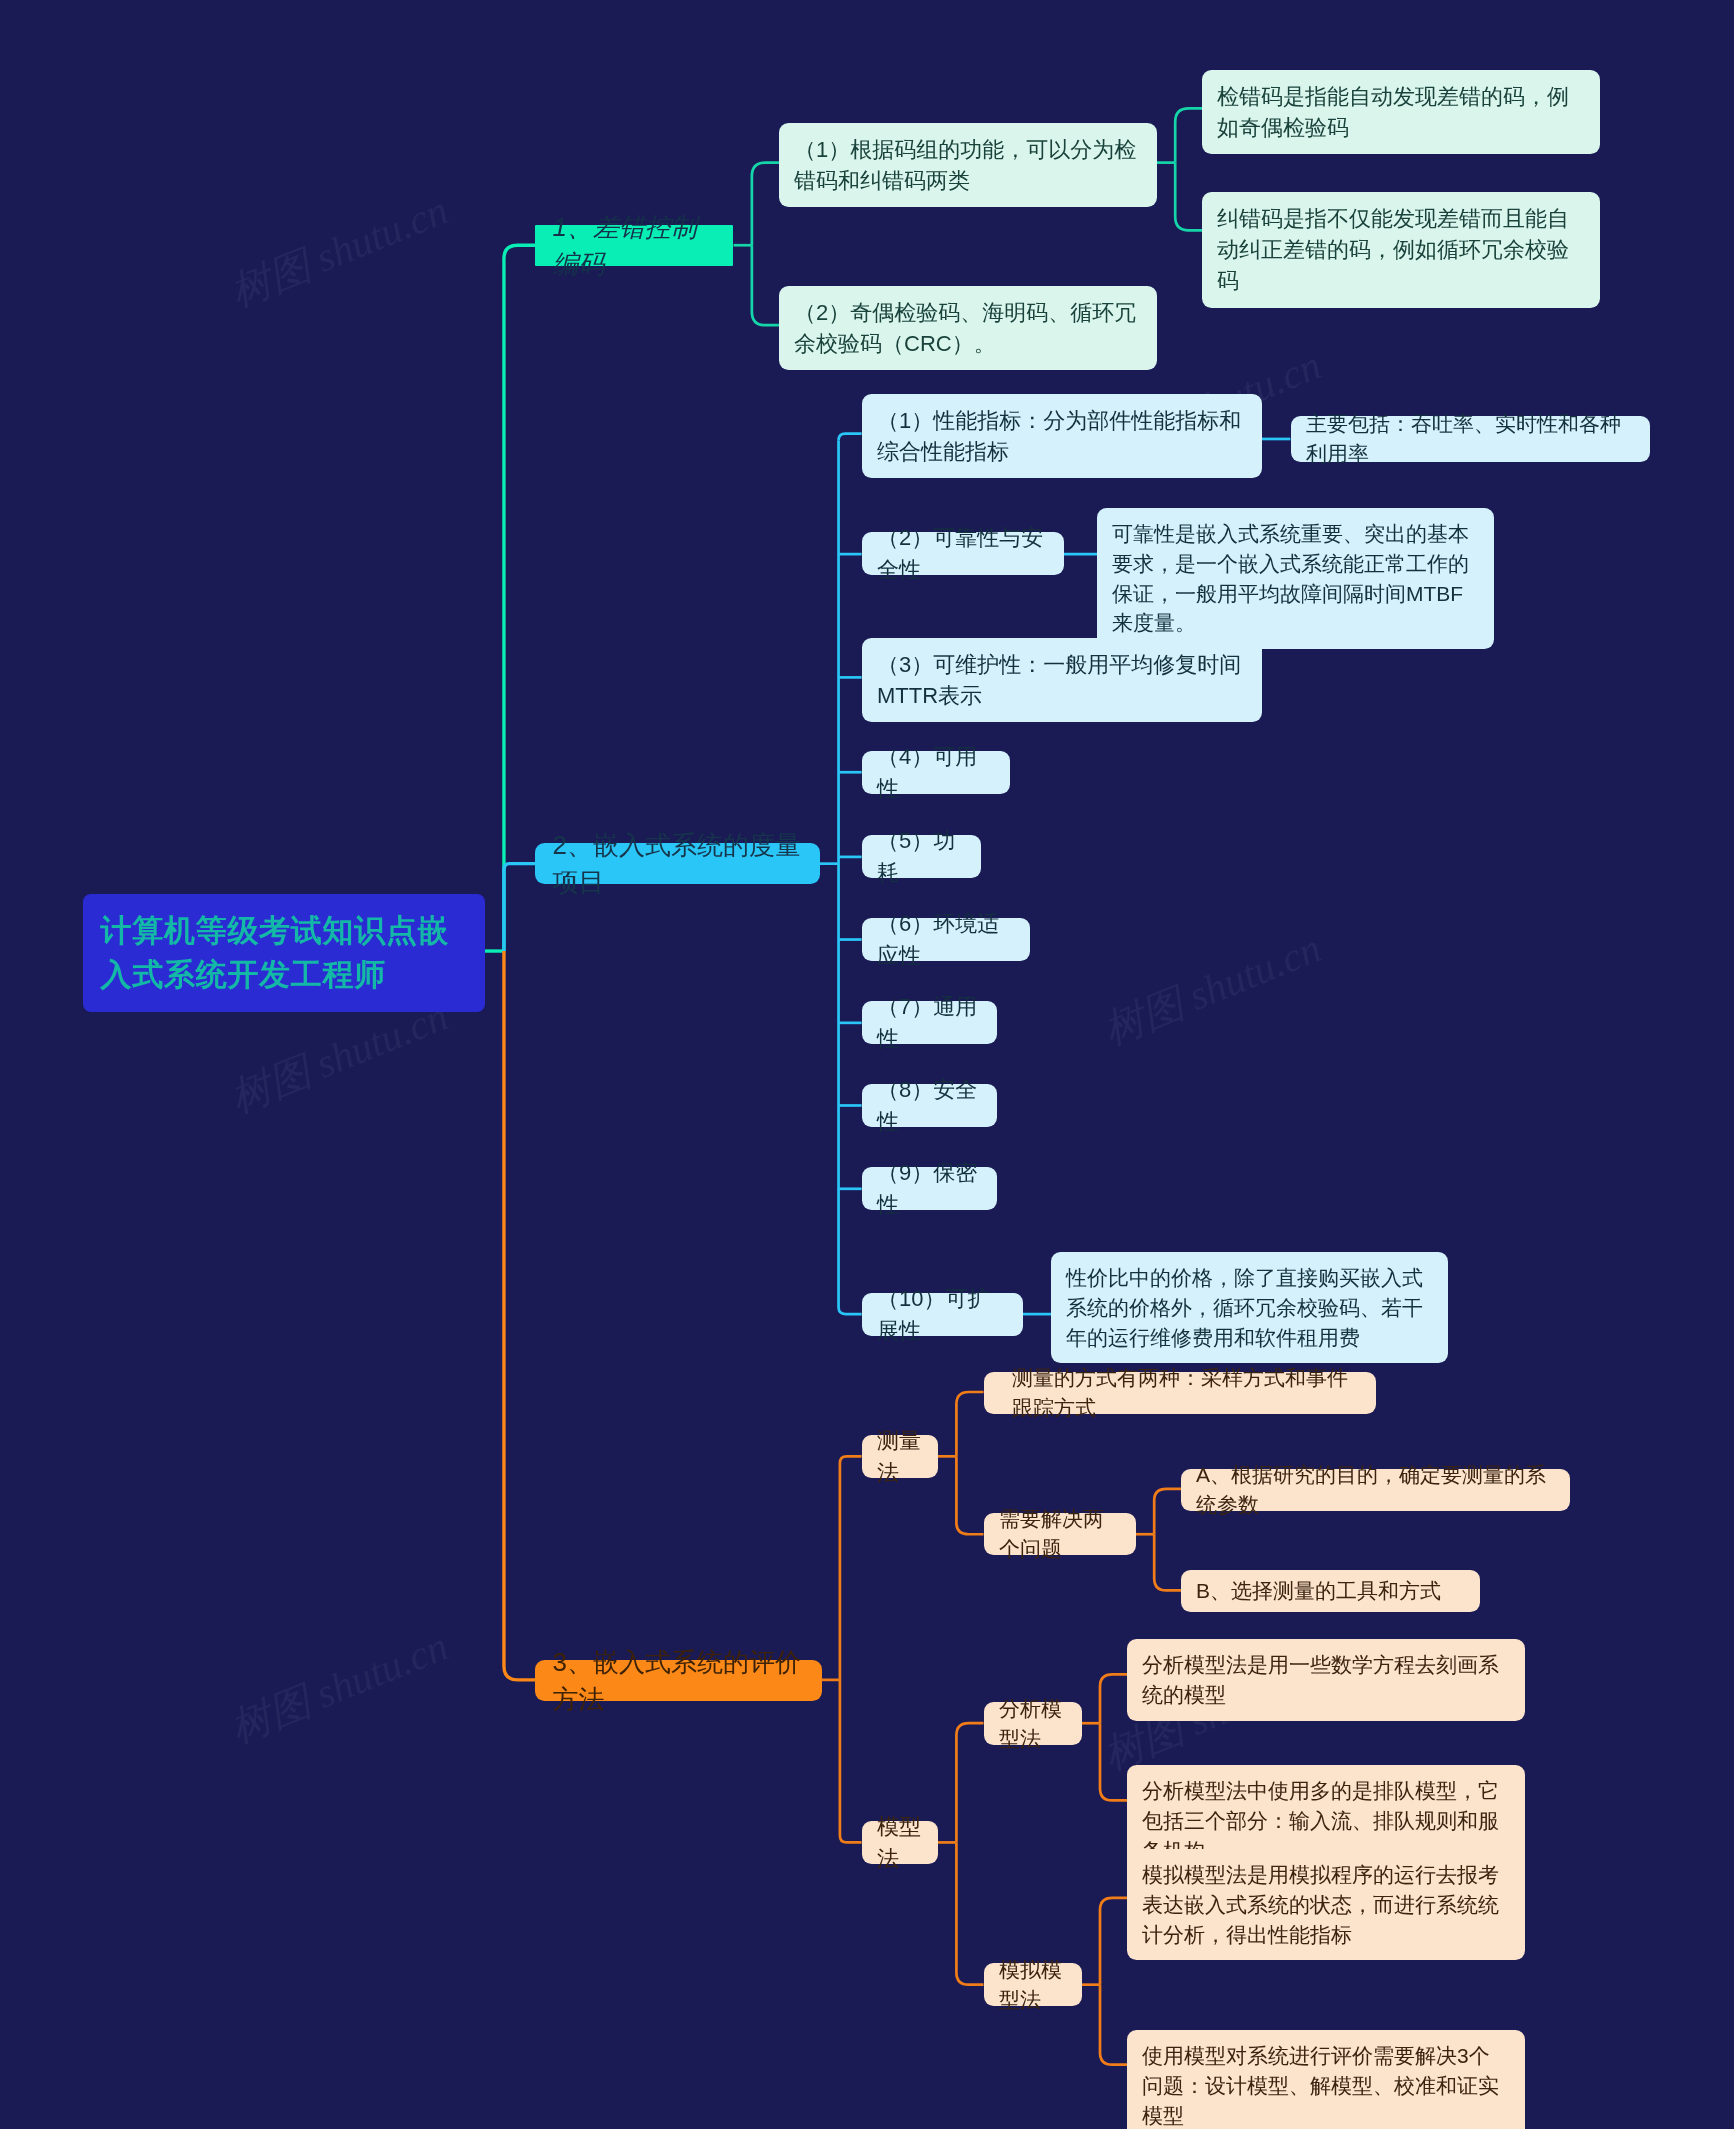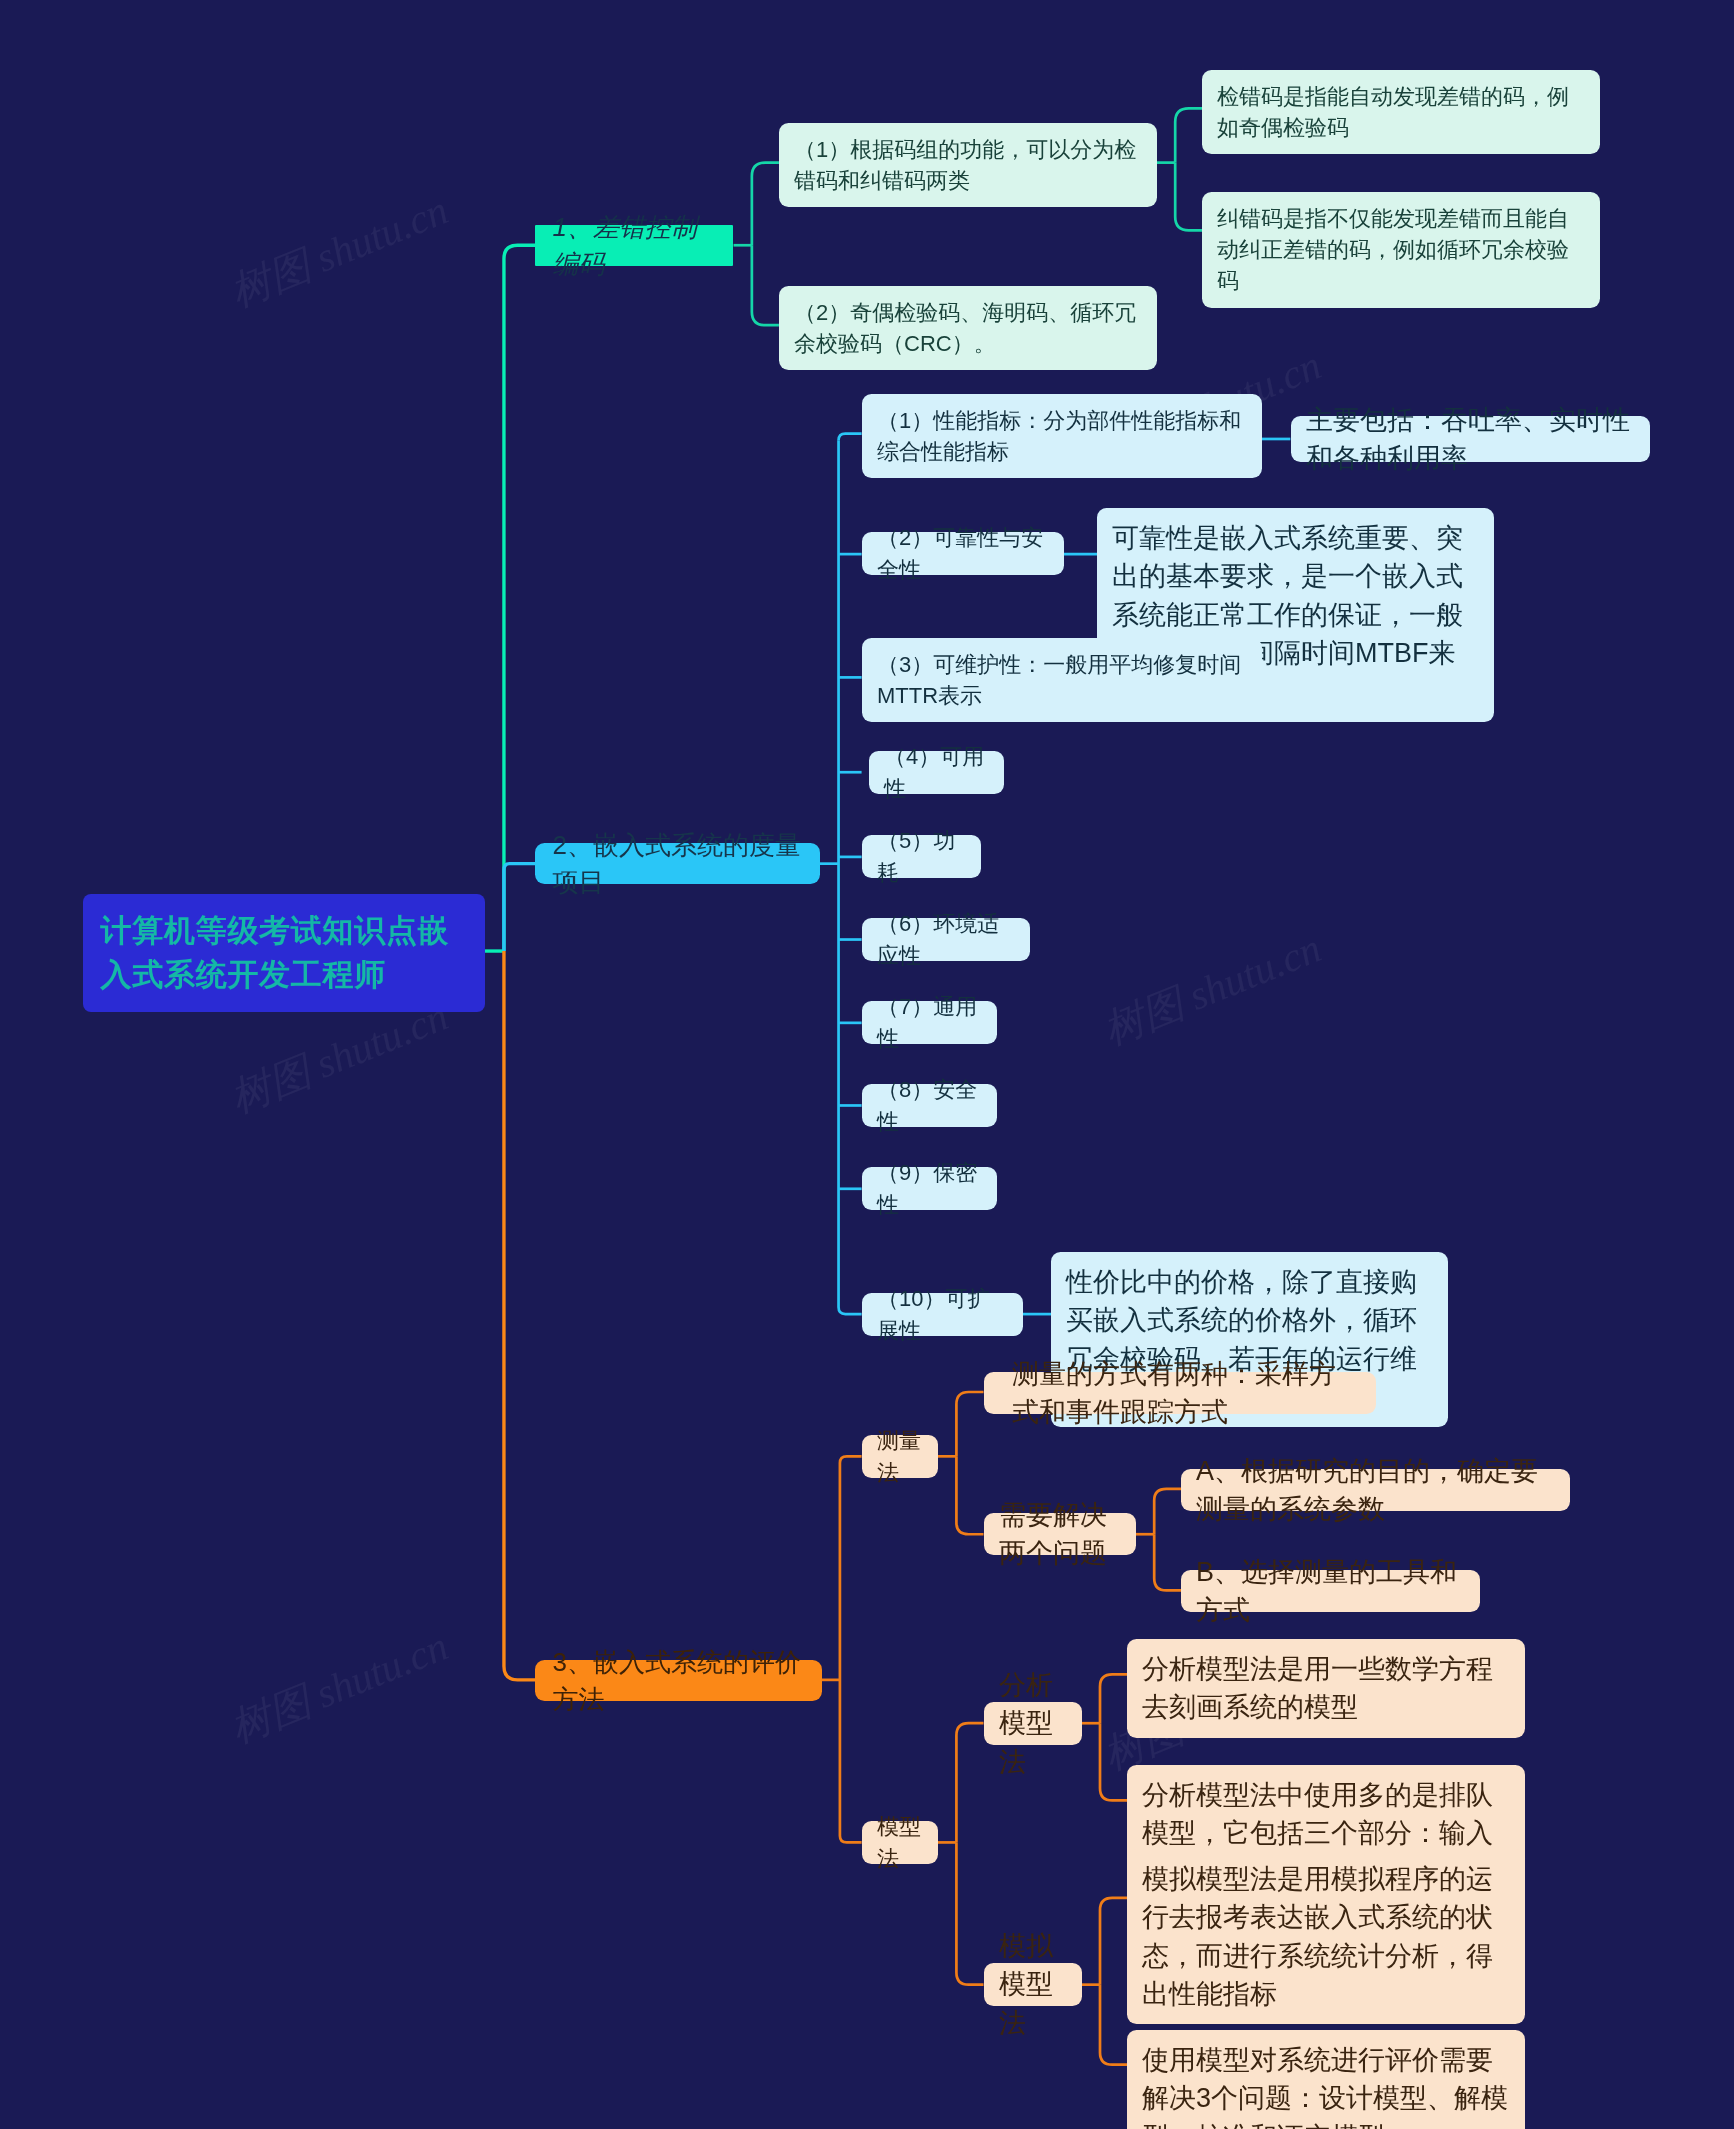--- a/index.html
+++ b/index.html
@@ -46,21 +46,21 @@
   }
 
   .main-1 { background: #08eeb5; color: #15314a; font-size: 26px; padding: 11px 17.6px; border-radius: 1px; font-style: italic; }
   .main-2 { background: #2ac6f7; color: #16354b; font-size: 26px; padding: 11px 17.6px; border-radius: 9.5px; }
   .main-3 { background: #fb8817; color: #3d2207; font-size: 26px; padding: 11px 17.6px; border-radius: 9.5px; }
 
   .leaf-1 { background: #d9f5ec; color: #19423a; font-size: 22px; padding: 11px 15px; border-radius: 9.5px; }
   .leaf-2 { background: #d5f1fb; color: #13303f; font-size: 22px; padding: 11px 15px; border-radius: 9.5px; }
   .leaf-3 { background: #fbe3cc; color: #3a2410; font-size: 22px; padding: 11px 15px; border-radius: 9.5px; }
 
-  .sm { font-size: 27px; }
+  .sm { font-size: 21px; }
 </style>
 </head>
 <body>
 
 <div id="canvas">
 
   <div class="wm" style="left:224px; top:224px;">树图 shutu.cn</div>
   <div class="wm" style="left:1097px; top:379px;">树图 shutu.cn</div>
   <div class="wm" style="left:224px; top:1030px;">树图 shutu.cn</div>
   <div class="wm" style="left:1097px; top:962px;">树图 shutu.cn</div>
@@ -143,21 +143,21 @@
   <div class="node main-2" style="left:535px; top:843px; width:285px; height:41px; justify-content:flex-start;">2、嵌入式系统的度量项目</div>
 
   <div class="node leaf-2" style="left:862px; top:394px; width:400px;">（1）性能指标：分为部件性能指标和综合性能指标</div>
   <div class="node leaf-2 sm" style="left:1291px; top:416px; width:359px; height:46px;">主要包括：吞吐率、实时性和各种利用率</div>
 
   <div class="node leaf-2" style="left:862px; top:532px; width:202px; height:43px;">（2）可靠性与安全性</div>
   <div class="node leaf-2 sm" style="left:1097px; top:508px; width:397px;">可靠性是嵌入式系统重要、突出的基本要求，是一个嵌入式系统能正常工作的保证，一般用平均故障间隔时间MTBF来度量。</div>
 
   <div class="node leaf-2" style="left:862px; top:638px; width:400px;">（3）可维护性：一般用平均修复时间MTTR表示</div>
 
-  <div class="node leaf-2" style="left:862px; top:751px; width:135px; height:43px;margin-left:7px;">（4）可用性</div>
+  <div class="node leaf-2" style="left:862px; top:751px; width:148px; height:43px;">（4）可用性</div>
 
   <div class="node leaf-2" style="left:862px; top:835px; width:119px; height:43px;">（5）功耗</div>
 
   <div class="node leaf-2" style="left:862px; top:918px; width:168px; height:43px;">（6）环境适应性</div>
 
   <div class="node leaf-2" style="left:862px; top:1001px; width:135px; height:43px;">（7）通用性</div>
 
   <div class="node leaf-2" style="left:862px; top:1084px; width:135px; height:43px;">（8）安全性</div>
 
   <div class="node leaf-2" style="left:862px; top:1167px; width:135px; height:43px;">（9）保密性</div>

